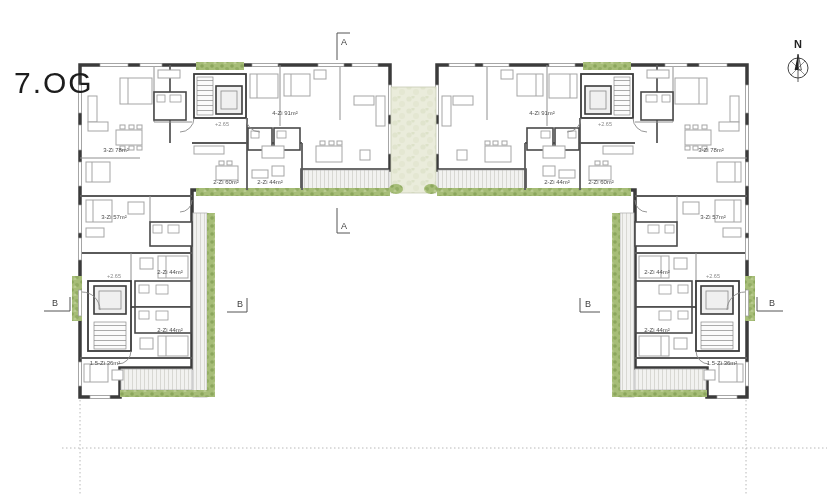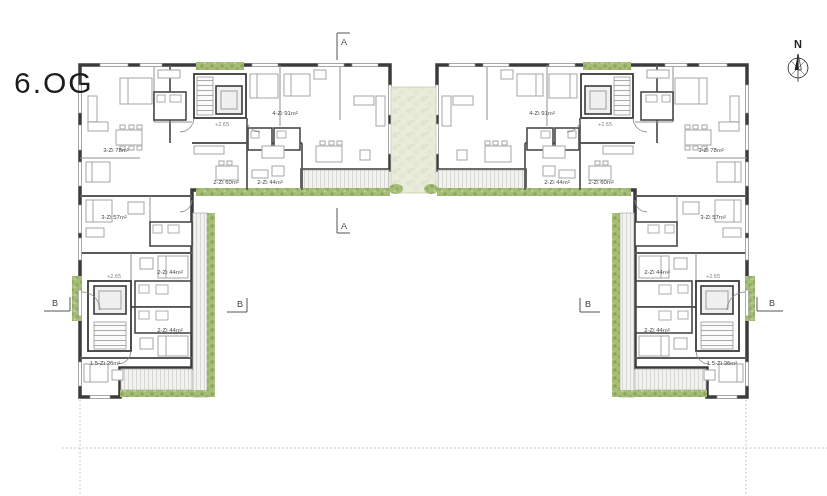--- a/index.html
+++ b/index.html
@@ -223,21 +223,21 @@
     <g>
       <circle cx="798" cy="68" r="10" fill="none" stroke="#444" stroke-width="1"></circle>
       <line x1="791" y1="61" x2="805" y2="75" stroke="#777" stroke-width="0.8"></line>
       <line x1="805" y1="61" x2="791" y2="75" stroke="#777" stroke-width="0.8"></line>
       <line x1="798" y1="55" x2="798" y2="82" stroke="#333" stroke-width="0.8"></line>
       <polygon points="798,54 794.6,70 798,70" fill="#222"></polygon>
       <polygon points="798,54 801.4,70 798,70" fill="none" stroke="#222" stroke-width="0.7"></polygon>
     </g>
   </svg>
 
-  <div class="plan-title">6.OG</div>
+  <div class="plan-title">7.OG</div>
   <div class="lbl north-label" style="left:798px;top:44px;">N</div>
 
   <div class="lbl sec-label" style="left:344px;top:42px;">A</div>
   <div class="lbl sec-label" style="left:344px;top:226px;">A</div>
   <div class="lbl sec-label" style="left:55px;top:303px;">B</div>
   <div class="lbl sec-label" style="left:240px;top:304px;">B</div>
   <div class="lbl sec-label" style="left:588px;top:304px;">B</div>
   <div class="lbl sec-label" style="left:772px;top:303px;">B</div>
 
   <div class="lbl unit-label" style="left:116px;top:150px;">3-Zi 78m²</div>

